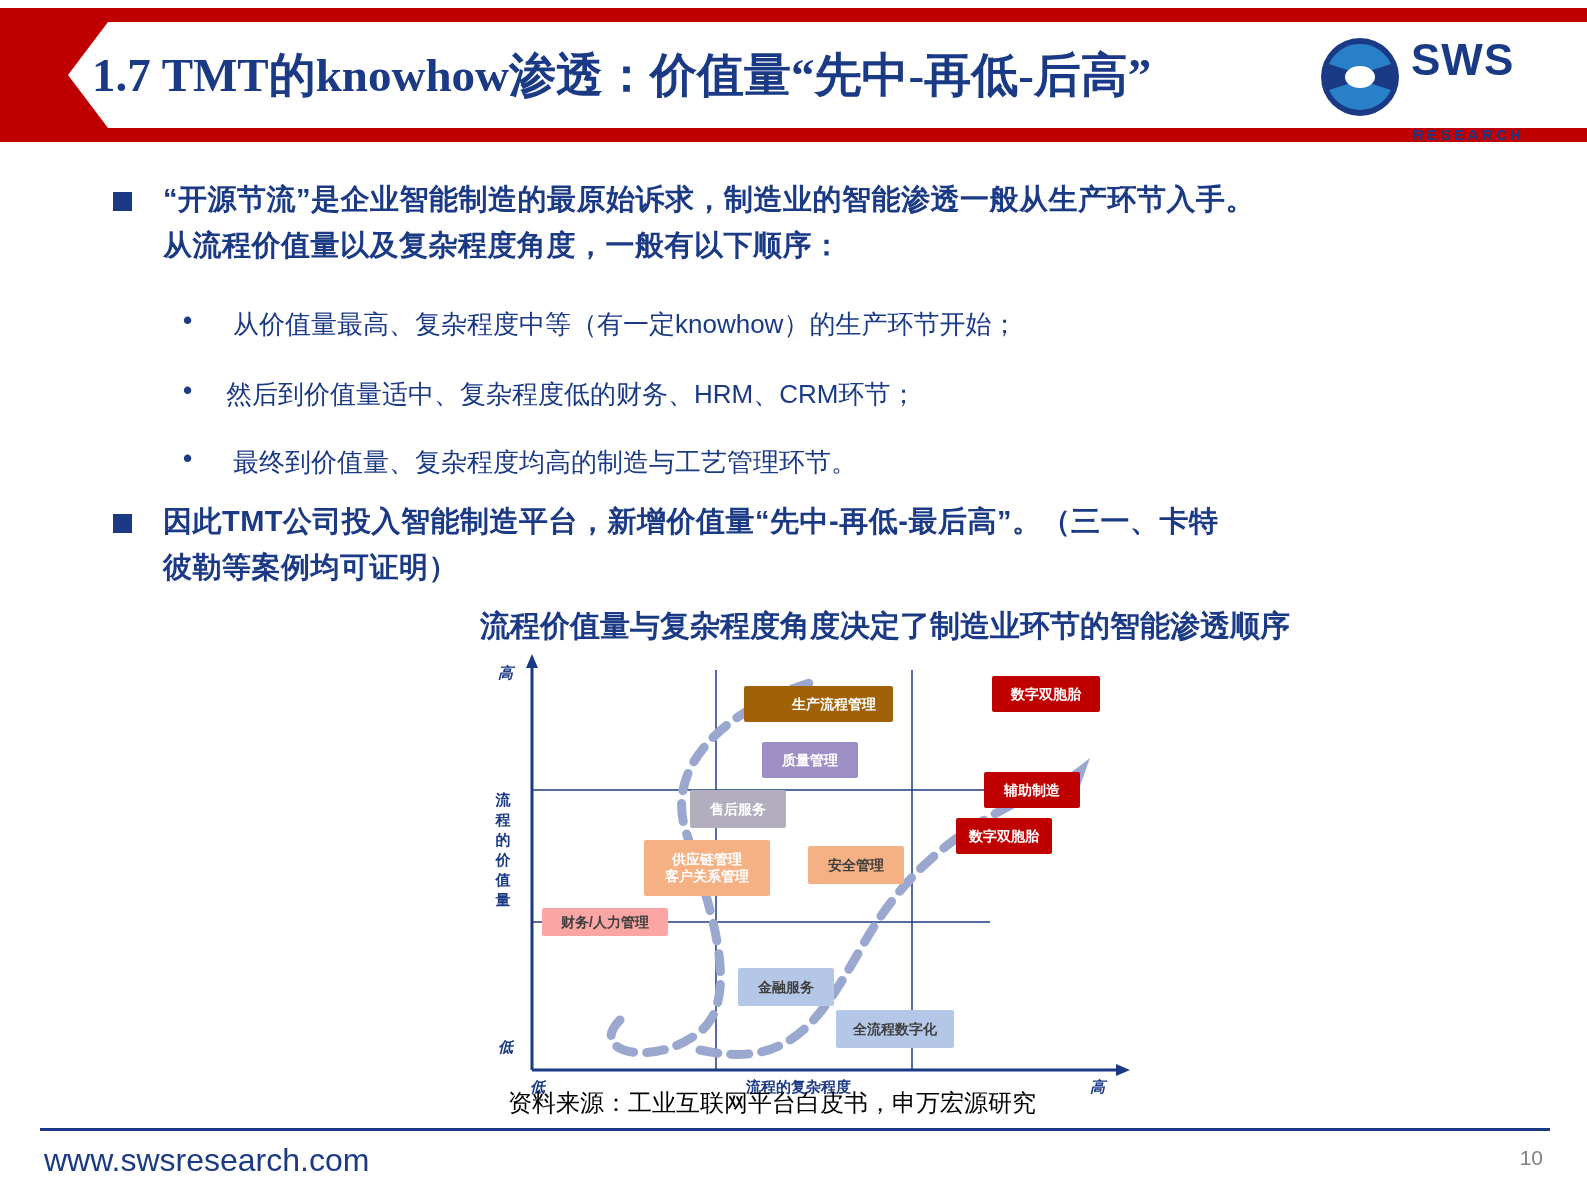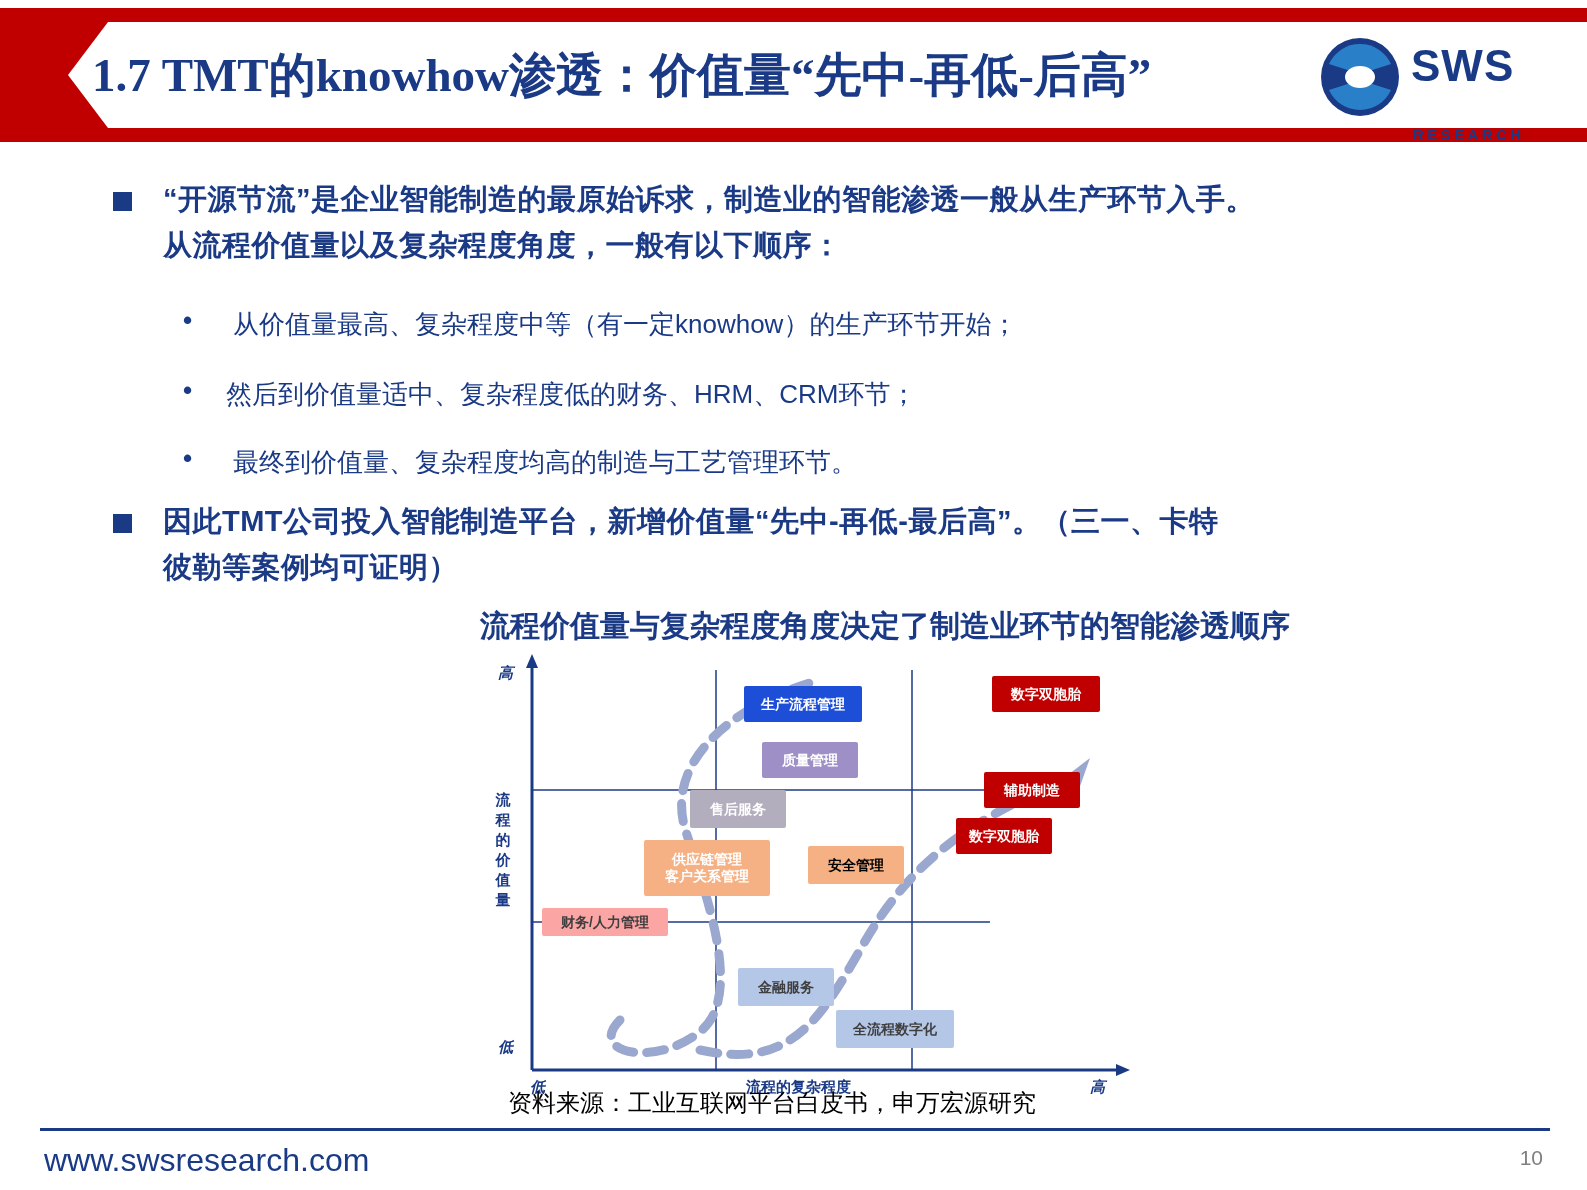--- a/index.html
+++ b/index.html
@@ -56,21 +56,21 @@
     width: 220px;
     height: 86px;
   }
   .logo-mark {
     position: absolute;
     left: 0; top: 2px;
     width: 82px; height: 82px;
   }
   .logo-text {
     position: absolute;
-    left: 92px; top: 10px;
+    left: 92px; top: 4px;
     font-family: "Liberation Sans", sans-serif;
     font-weight: bold;
     font-size: 44px;
     color: #1b3a86;
     letter-spacing: 1px;
     line-height: 44px;
   }
   .logo-sub {
     position: absolute;
     left: 94px; top: 56px;
@@ -259,26 +259,26 @@
   <div class="axis-lab-n" style="left:4px; top:140px; width:18px; line-height:20px; white-space:pre-line; text-align:center;">流
 程
 的
 价
 值
 量</div>
   <div class="axis-lab" style="left:40px; top:428px;">低</div>
   <div class="axis-lab" style="left:600px; top:428px;">高</div>
   <div class="axis-lab-n" style="left:256px; top:428px;">流程的复杂程度</div>
 
-  <div class="box" style="left: 254px; top: 36px; width: 118px; height: 36px; background: #1d4ed8; color: rgb(255, 255, 255);">生产流程管理</div>
+  <div class="box" style="left: 254px; top: 36px; width: 118px; height: 36px; background: #a16207; color: rgb(255, 255, 255); padding-left: 31px;">生产流程管理</div>
   <div class="box" style="left: 272px; top: 92px; width: 96px; height: 36px; background: rgb(158, 143, 198); color: rgb(255, 255, 255);">质量管理</div>
   <div class="box" style="left: 200px; top: 140px; width: 96px; height: 38px; background: rgb(179, 174, 189); color: rgb(255, 255, 255);">售后服务</div>
   <div class="box" style="left: 154px; top: 190px; width: 126px; height: 56px; background: rgb(245, 177, 131); color: rgb(255, 255, 255);">供应链管理
 客户关系管理</div>
-  <div class="box" style="left: 318px; top: 196px; width: 96px; height: 38px; background: rgb(245, 177, 131); color: #000000;">安全管理</div>
+  <div class="box" style="left: 318px; top: 196px; width: 96px; height: 38px; background: rgb(245, 177, 131); color: #404040;">安全管理</div>
   <div class="box" style="left: 52px; top: 258px; width: 126px; height: 28px; background: #fca5a5; color: rgb(63, 63, 63);">财务/人力管理</div>
   <div class="box" style="left: 248px; top: 318px; width: 96px; height: 38px; background: rgb(180, 199, 231); color: rgb(63, 63, 63);">金融服务</div>
   <div class="box" style="left: 346px; top: 360px; width: 118px; height: 38px; background: rgb(180, 199, 231); color: rgb(63, 63, 63);">全流程数字化</div>
   <div class="box" style="left: 502px; top: 26px; width: 108px; height: 36px; background: rgb(192, 0, 0); color: rgb(255, 255, 255);">数字双胞胎</div>
   <div class="box" style="left: 494px; top: 122px; width: 96px; height: 36px; background: rgb(192, 0, 0); color: rgb(255, 255, 255);">辅助制造</div>
   <div class="box" style="left: 466px; top: 168px; width: 96px; height: 36px; background: rgb(192, 0, 0); color: rgb(255, 255, 255);">数字双胞胎</div>
 </div>
 
 <div class="source">资料来源：工业互联网平台白皮书，申万宏源研究</div>
 

